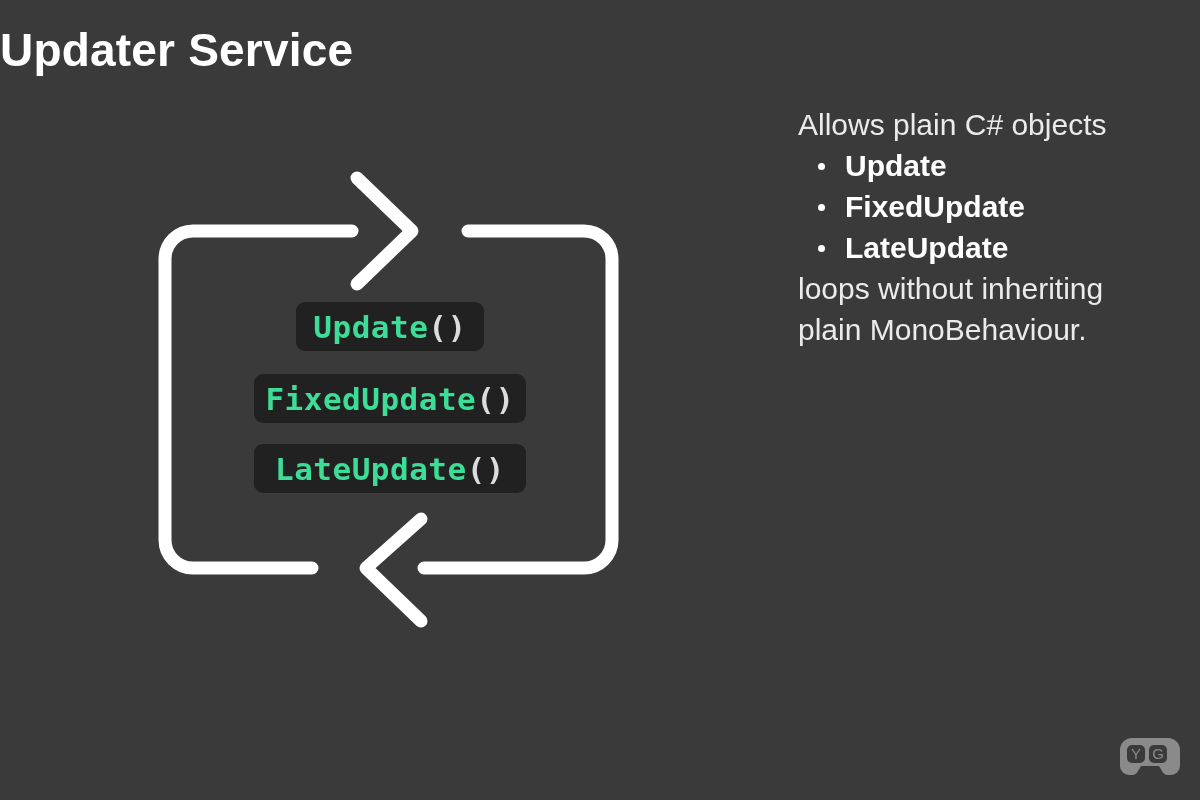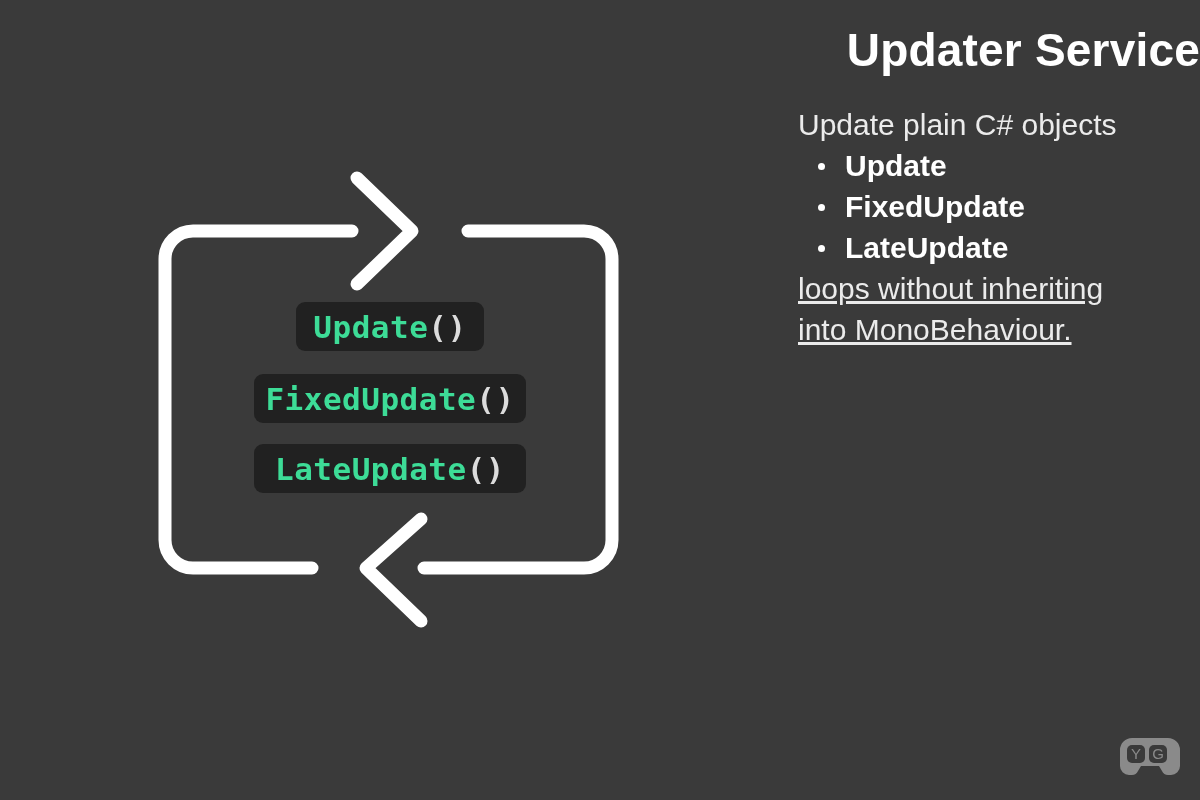--- a/index.html
+++ b/index.html
@@ -22,21 +22,21 @@
     height: 800px;
     background: #3a3a3a;
   }
 
   
   .title {
     position: absolute;
     left: 0;
     top: 18px;
     width: 1200px;
-    text-align: right;
+    text-align: left;
     font-size: 46px;
     font-weight: bold;
     color: #ffffff;
     letter-spacing: 0.2px;
     line-height: 64px;
   }
 
   
   .diagram {
     position: absolute;
@@ -97,21 +97,21 @@
   }
   .desc li .dot {
     position: absolute;
     left: 20px;
     top: 18px;
     width: 7px;
     height: 7px;
     border-radius: 50%;
     background: #ffffff;
   }
-  .desc .tail { font-weight: normal; text-decoration: underline; }
+  .desc .tail { font-weight: normal; }
 
   
   .logo {
     position: absolute;
     left: 1112px;
     top: 732px;
     width: 70px;
     height: 52px;
   }
 </style>
@@ -146,39 +146,39 @@
     </div>
 
     <div class="pill pill-late">
       <span class="fn">LateUpdate</span>
         <span class="paren">()</span>
     </div>
 
   </div>
 
   <div class="desc">
-    <div class="lead">Update plain C# objects</div>
+    <div class="lead">Allows plain C# objects</div>
 
     <ul>
       <li>
         <span class="dot"></span>
         <span>Update</span>
       </li>
       <li>
         <span class="dot"></span>
         <span>FixedUpdate</span>
       </li>
       <li>
         <span class="dot"></span>
         <span>LateUpdate</span>
       </li>
     </ul>
 
     <div class="tail">loops without inheriting</div>
-    <div class="tail">into MonoBehaviour.</div>
+    <div class="tail">plain MonoBehaviour.</div>
   </div>
 
   <svg class="logo" viewBox="0 0 70 52">
     <path d="M14 6 h42 a12 12 0 0 1 12 12 v16 a9 9 0 0 1 -9 9 h-3 a7 7 0 0 1 -6 -4 l-3 -5 h-18 l-3 5 a7 7 0 0 1 -6 4 h-3 a9 9 0 0 1 -9 -9 v-16 a12 12 0 0 1 12 -12 z" fill="#8a8a8a"></path>
     <rect x="15" y="13" width="18" height="18" rx="5" fill="#3a3a3a"></rect>
     <rect x="37" y="13" width="18" height="18" rx="5" fill="#3a3a3a"></rect>
     <text x="24" y="27" text-anchor="middle" font-family="Liberation Sans, sans-serif" font-size="15" fill="#8a8a8a">Y</text>
     <text x="46" y="27" text-anchor="middle" font-family="Liberation Sans, sans-serif" font-size="15" fill="#8a8a8a">G</text>
   </svg>
 

